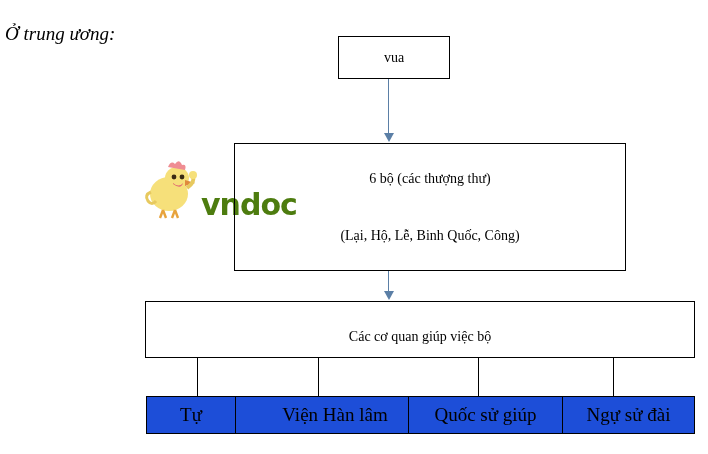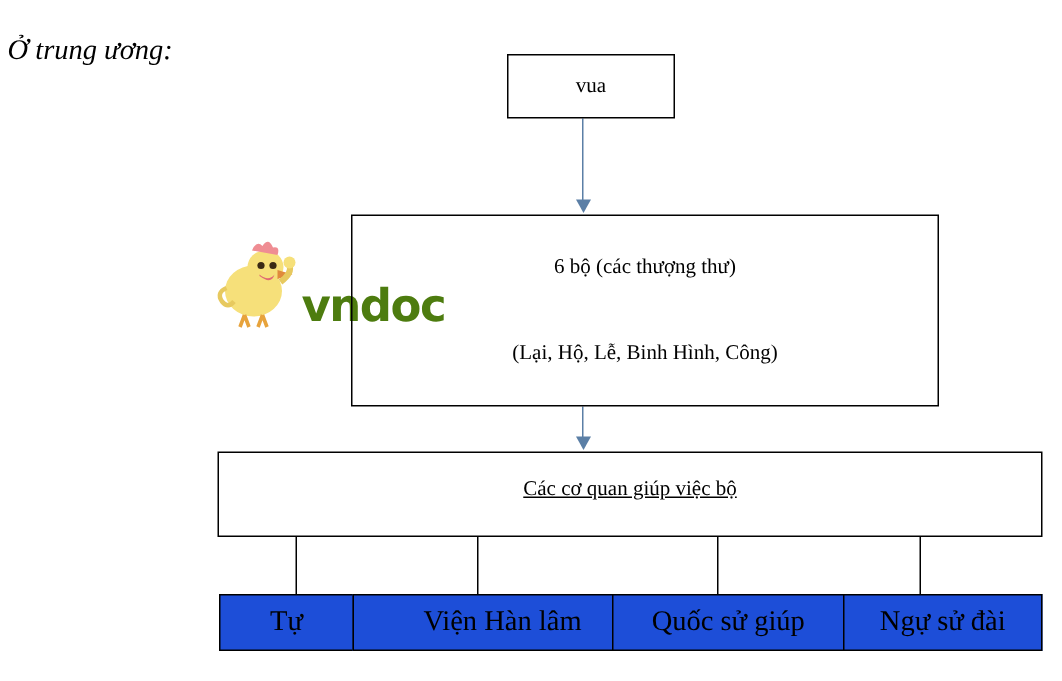--- a/index.html
+++ b/index.html
@@ -42,21 +42,21 @@
     text-align: center;
     font-size: 14px;
     line-height: 30px;
     color: #000;
   }
   .node-label { display:block; }
   .node-sub { display:block; margin-top: 10px; }
 
   #node-vua      { left: 338px; top: 36px;  width: 112px; height: 43px; }
   #node-sixmin   { left: 234px; top: 143px; width: 392px; height: 128px; flex-direction: column; gap: 17px; }
-  #node-agencies { left: 145px; top: 301px; width: 550px; height: 57px; align-items: flex-start; padding-top: 10px; text-decoration: underline; }
+  #node-agencies { left: 145px; top: 301px; width: 550px; height: 57px; align-items: flex-start; padding-top: 20px; }
 
   .leaf {
     position: absolute;
     box-sizing: border-box;
     border: 1.3px solid #000000;
     background: #1d4ed8;
     display: flex;
     align-items: center;
     justify-content: center;
     font-size: 19px;
@@ -156,21 +156,21 @@
   <div class="conn" id="conn-1"></div>
   <div class="conn" id="conn-2"></div>
   <div class="conn" id="conn-3"></div>
 
   <div class="node" id="node-vua">
     <span class="node-label">vua</span>
   </div>
 
   <div class="node" id="node-sixmin">
     <span class="node-label">6 bộ (các thượng thư)</span>
-    <span class="node-sub">(Lại, Hộ, Lễ, Binh Hình, Công)</span>
+    <span class="node-sub">(Lại, Hộ, Lễ, Binh Quốc, Công)</span>
   </div>
 
   <div class="node" id="node-agencies">
     <span class="node-label">Các cơ quan giúp việc bộ</span>
   </div>
 
   <div class="leaf" id="leaf-0">
     <span>Tự</span>
   </div>
   <div class="leaf" id="leaf-1">

